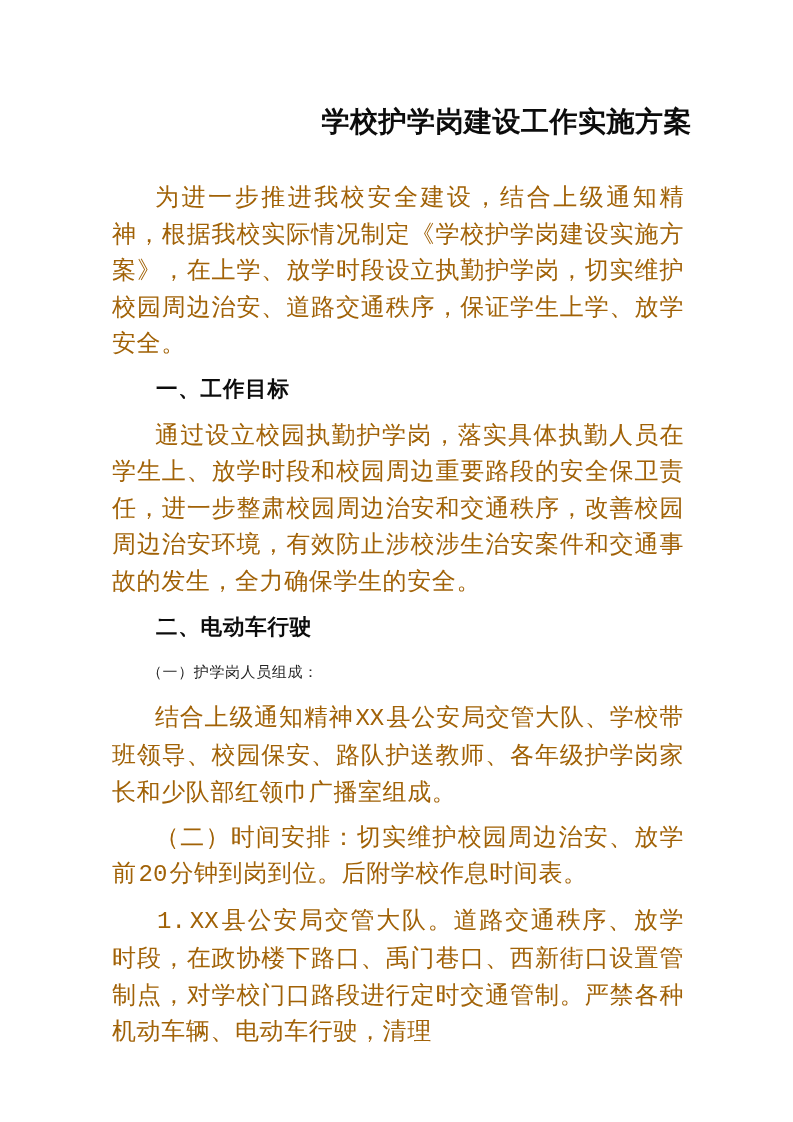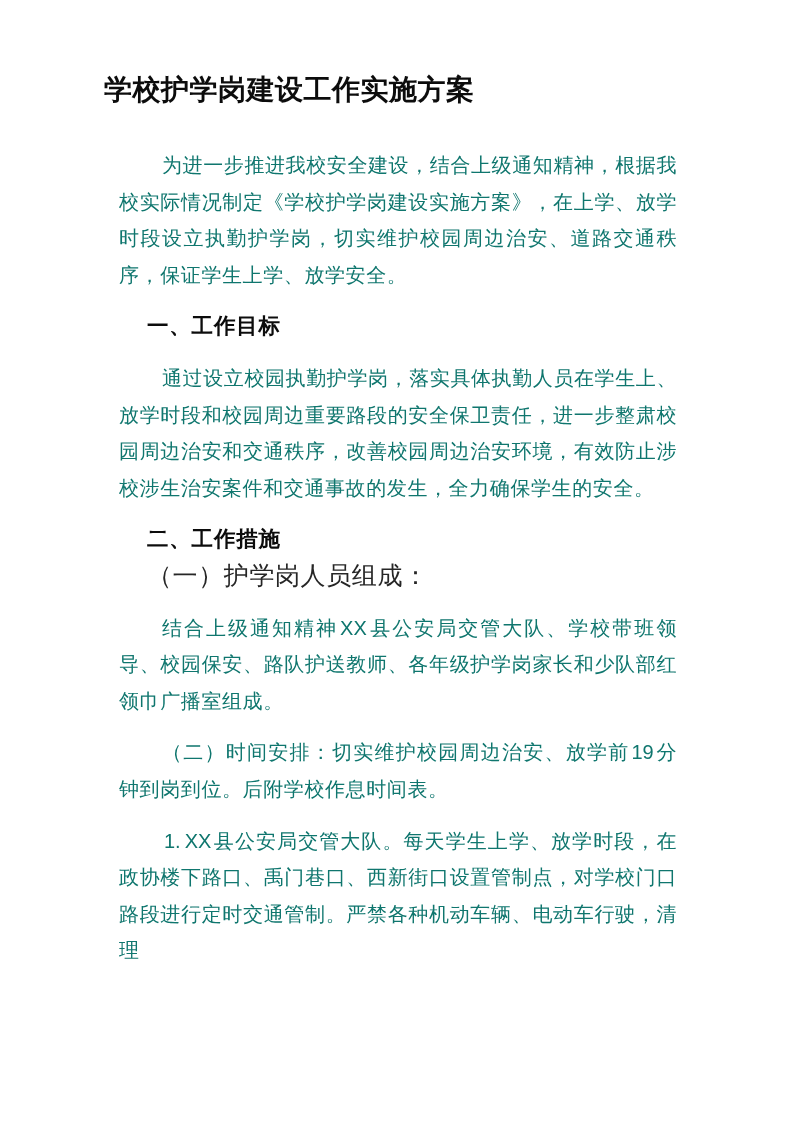--- a/index.html
+++ b/index.html
@@ -31,100 +31,100 @@
     top: 0;
     width: 588px;
   }
 
   
   .doc-title {
     font-family: "Liberation Serif", "DejaVu Serif", serif;
     font-size: 28px;
     font-weight: bold;
     letter-spacing: 0.5px;
-    text-align: left;
+    text-align: right;
     color: #0c0c0c;
     line-height: 40px;
     margin: 0;
-    padding-top: 70px;
+    padding-top: 102px;
     padding-bottom: 0;
     white-space: nowrap;
   }
 
   
   .para {
     font-family: "Liberation Serif", "DejaVu Serif", serif;
-    font-size: 20px;
+    font-size: 24px;
     line-height: 36.6px;
-    color: #0f766e;
-    margin: 15px;
+    color: #a16207;
+    margin: 8px;
     text-align: justify;
     text-justify: inter-ideograph;
     text-indent: 43px;
     letter-spacing: 0.6px;
     word-break: break-all;
   }
 
   .para.first-body {
     margin-top: 37px;
   }
 
   
   .heading {
     font-family: "Liberation Serif", "DejaVu Serif", serif;
     font-size: 21.5px;
     line-height: 36.6px;
     font-weight: bold;
     color: #0c0c0c;
-    margin: 0;
+    margin: 9px;
     text-indent: 43px;
     letter-spacing: 0.8px;
     text-align: left;
   }
 
   
   .subitem {
     font-family: "Liberation Serif", "DejaVu Serif", serif;
-    font-size: 25px;
+    font-size: 15px;
     line-height: 36.6px;
     color: #262626;
     margin: 0;
     text-align: justify;
     text-justify: inter-ideograph;
     text-indent: 43px;
     letter-spacing: 0.6px;
     word-break: break-all;
   }
 
   
   .lat {
-    font-family: Liberation Sans, sans-serif;
+    font-family: Liberation Mono, monospace;
     padding: 0 2px;
     letter-spacing: 0;
   }
 </style>
 </head>
 <body>
 
 <div class="page">
   <div class="content">
 
     <h1 class="doc-title">学校护学岗建设工作实施方案</h1>
 
     <p class="para first-body">为进一步推进我校安全建设，结合上级通知精神，根据我校实际情况制定《学校护学岗建设实施方案》，在上学、放学时段设立执勤护学岗，切实维护校园周边治安、道路交通秩序，保证学生上学、放学安全。</p>
 
     <p class="heading">一、工作目标</p>
 
     <p class="para">通过设立校园执勤护学岗，落实具体执勤人员在学生上、放学时段和校园周边重要路段的安全保卫责任，进一步整肃校园周边治安和交通秩序，改善校园周边治安环境，有效防止涉校涉生治安案件和交通事故的发生，全力确保学生的安全。</p>
 
-    <p class="heading">二、工作措施</p>
+    <p class="heading">二、电动车行驶</p>
 
     <p class="subitem">（一）护学岗人员组成：</p>
 
     <p class="para"><span>结合上级通知精神</span><span class="lat">XX</span><span>县公安局交管大队、学校带班领导、校园保安、路队护送教师、各年级护学岗家长和少队部红领巾广播室组成。</span></p>
 
-    <p class="para"><span>（二）时间安排：切实维护校园周边治安、放学前</span><span class="lat">19</span><span>分钟到岗到位。后附学校作息时间表。</span></p>
+    <p class="para"><span>（二）时间安排：切实维护校园周边治安、放学前</span><span class="lat">20</span><span>分钟到岗到位。后附学校作息时间表。</span></p>
 
 
-    <p class="para"><span class="lat">1.</span><span class="lat">XX</span><span>县公安局交管大队。每天学生上学、放学时段，在政协楼下路口、禹门巷口、西新街口设置管制点，对学校门口路段进行定时交通管制。严禁各种机动车辆、电动车行驶，清理</span></p>
+    <p class="para"><span class="lat">1.</span><span class="lat">XX</span><span>县公安局交管大队。道路交通秩序、放学时段，在政协楼下路口、禹门巷口、西新街口设置管制点，对学校门口路段进行定时交通管制。严禁各种机动车辆、电动车行驶，清理</span></p>
 
   </div>
 </div>
 
 </body></html>

